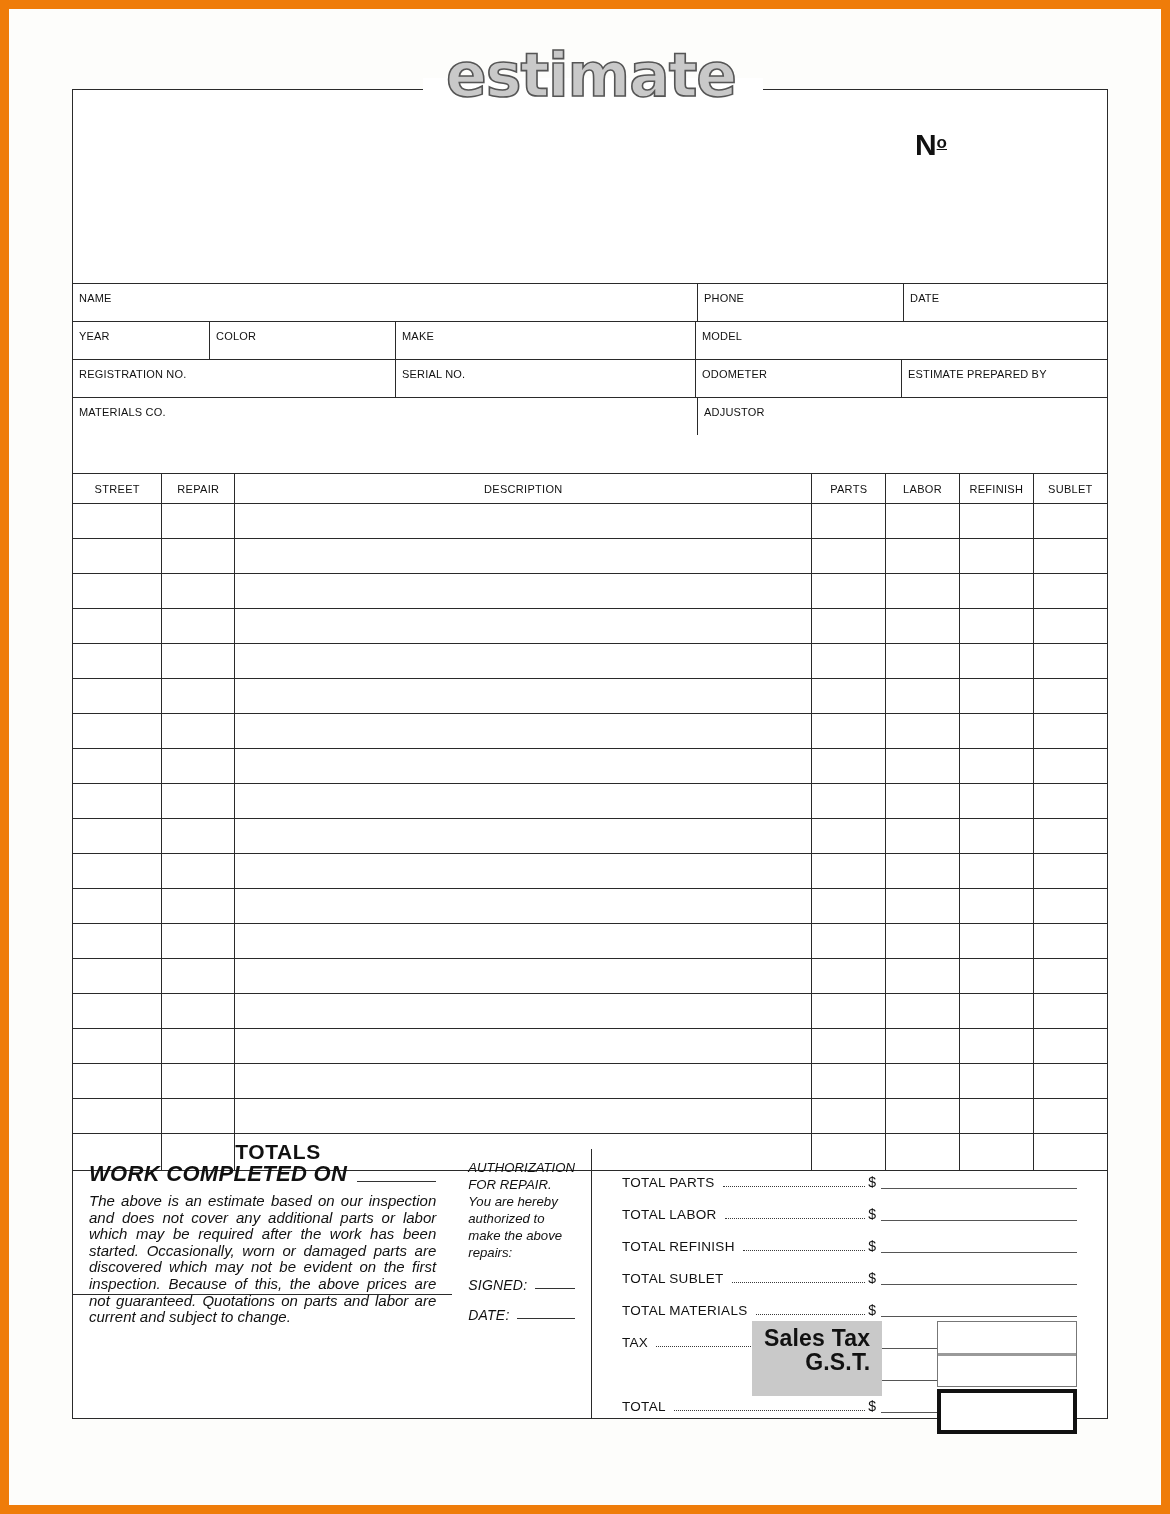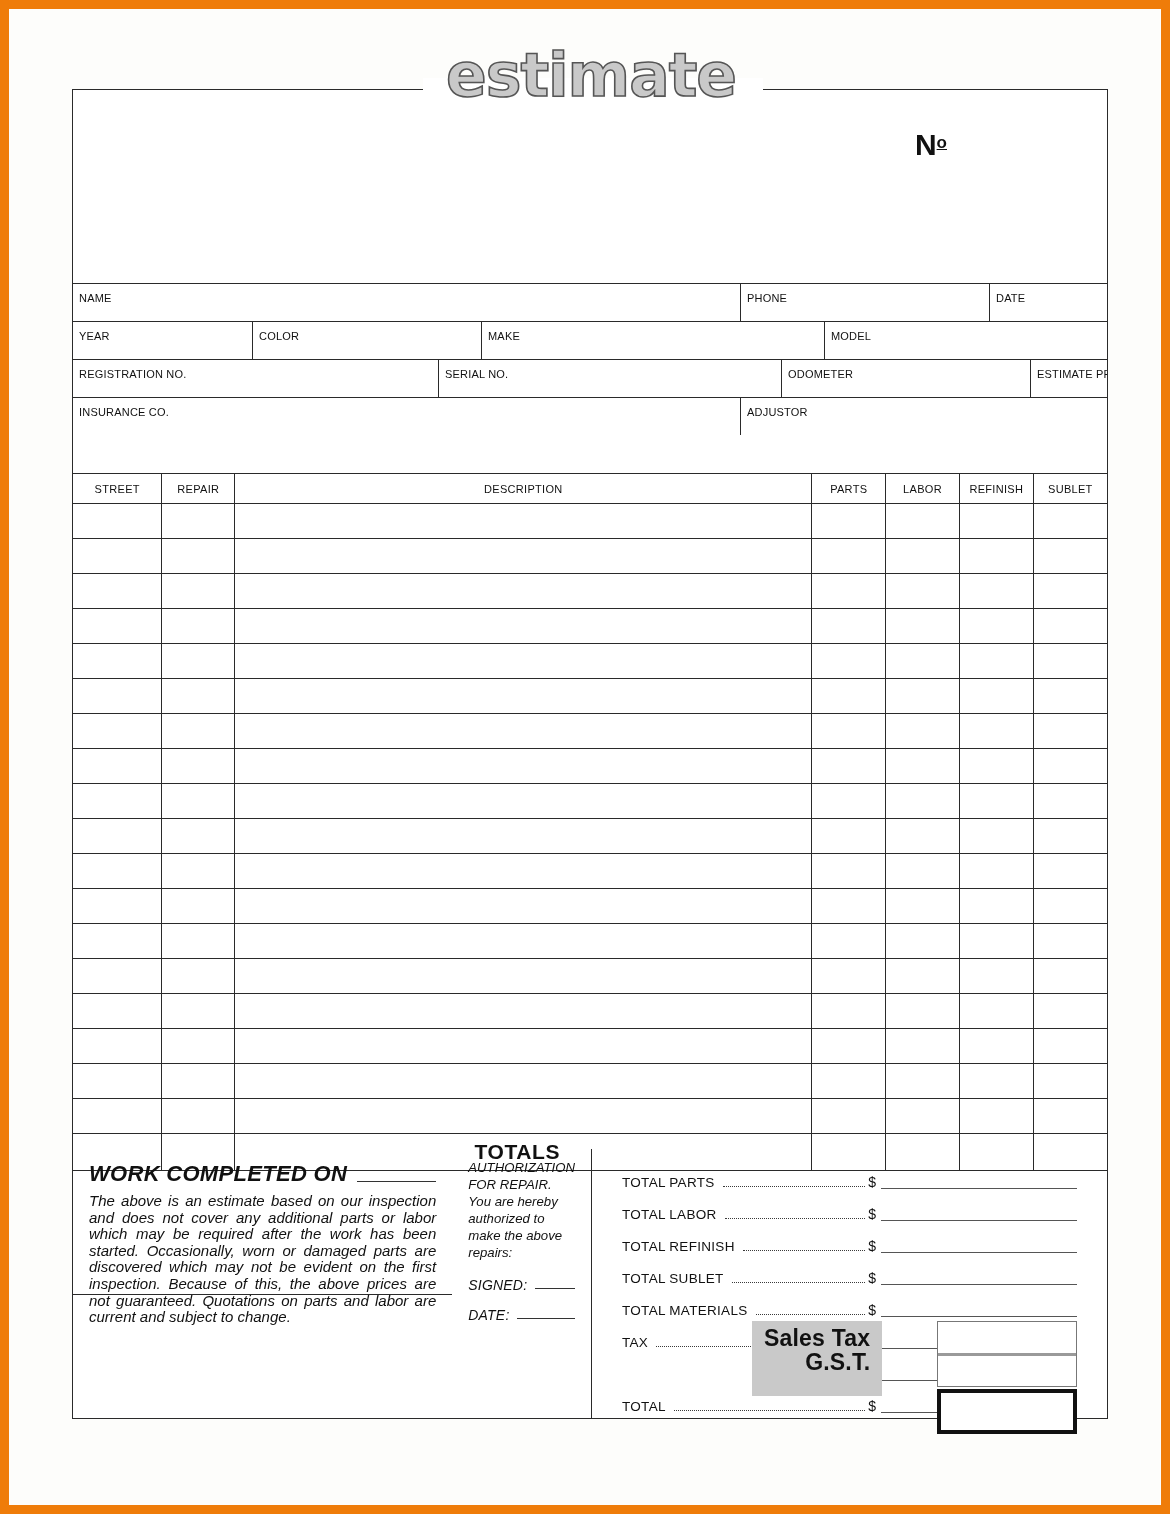--- a/index.html
+++ b/index.html
@@ -104,21 +104,20 @@
     position: absolute;
     left: 0;
     top: 193px;
     width: 100%;
   }
   .irow {
     display: flex;
     border-top: 1.4px solid #2a2a2a;
     height: 38px;
     box-sizing: border-box;
-    gap: 43px;
   }
   .icell {
     box-sizing: border-box;
     position: relative;
     padding: 4px 0 0 6px;
     overflow: hidden;
   }
   .icell + .icell { border-left: 1.4px solid #2a2a2a; }
   .ilabel {
     font-size: 11px;
@@ -157,21 +156,21 @@
     text-align: center;
     vertical-align: middle;
   }
   .col-replace  { width: 88px; }
   .col-repair   { width: 72px; }
   .col-desc     { width: 571px; }
   .col-money    { width: 73px; }
 
   .totals-row td { height: 36px; border-bottom: 1.8px solid #2a2a2a; }
   .totals-label {
-    text-align: center;
+    text-align: left;
     padding-right: 12px !important;
     font-size: 21px;
     font-weight: bold;
     letter-spacing: 0.6px;
     color: #111;
     vertical-align: middle;
     margin-top: 36px;
   }
   .blank-left { border-right: 1.5px solid #2a2a2a; }
 
@@ -396,21 +395,21 @@
           <div class="icell" style="width:206px;">
             <span class="ilabel">ODOMETER</span>
           </div>
           <div class="icell" style="flex:1;">
             <span class="ilabel">ESTIMATE PREPARED BY</span>
           </div>
         </div>
 
         <div class="irow">
           <div class="icell" style="width:624px;">
-            <span class="ilabel">INSURANCE CO.</span>
+            <span class="ilabel">MATERIALS CO.</span>
           </div>
           <div class="icell" style="flex:1;">
             <span class="ilabel">ADJUSTOR</span>
           </div>
         </div>
       </div>
 
       <div id="items">
         <table class="itable">
           <colgroup>

